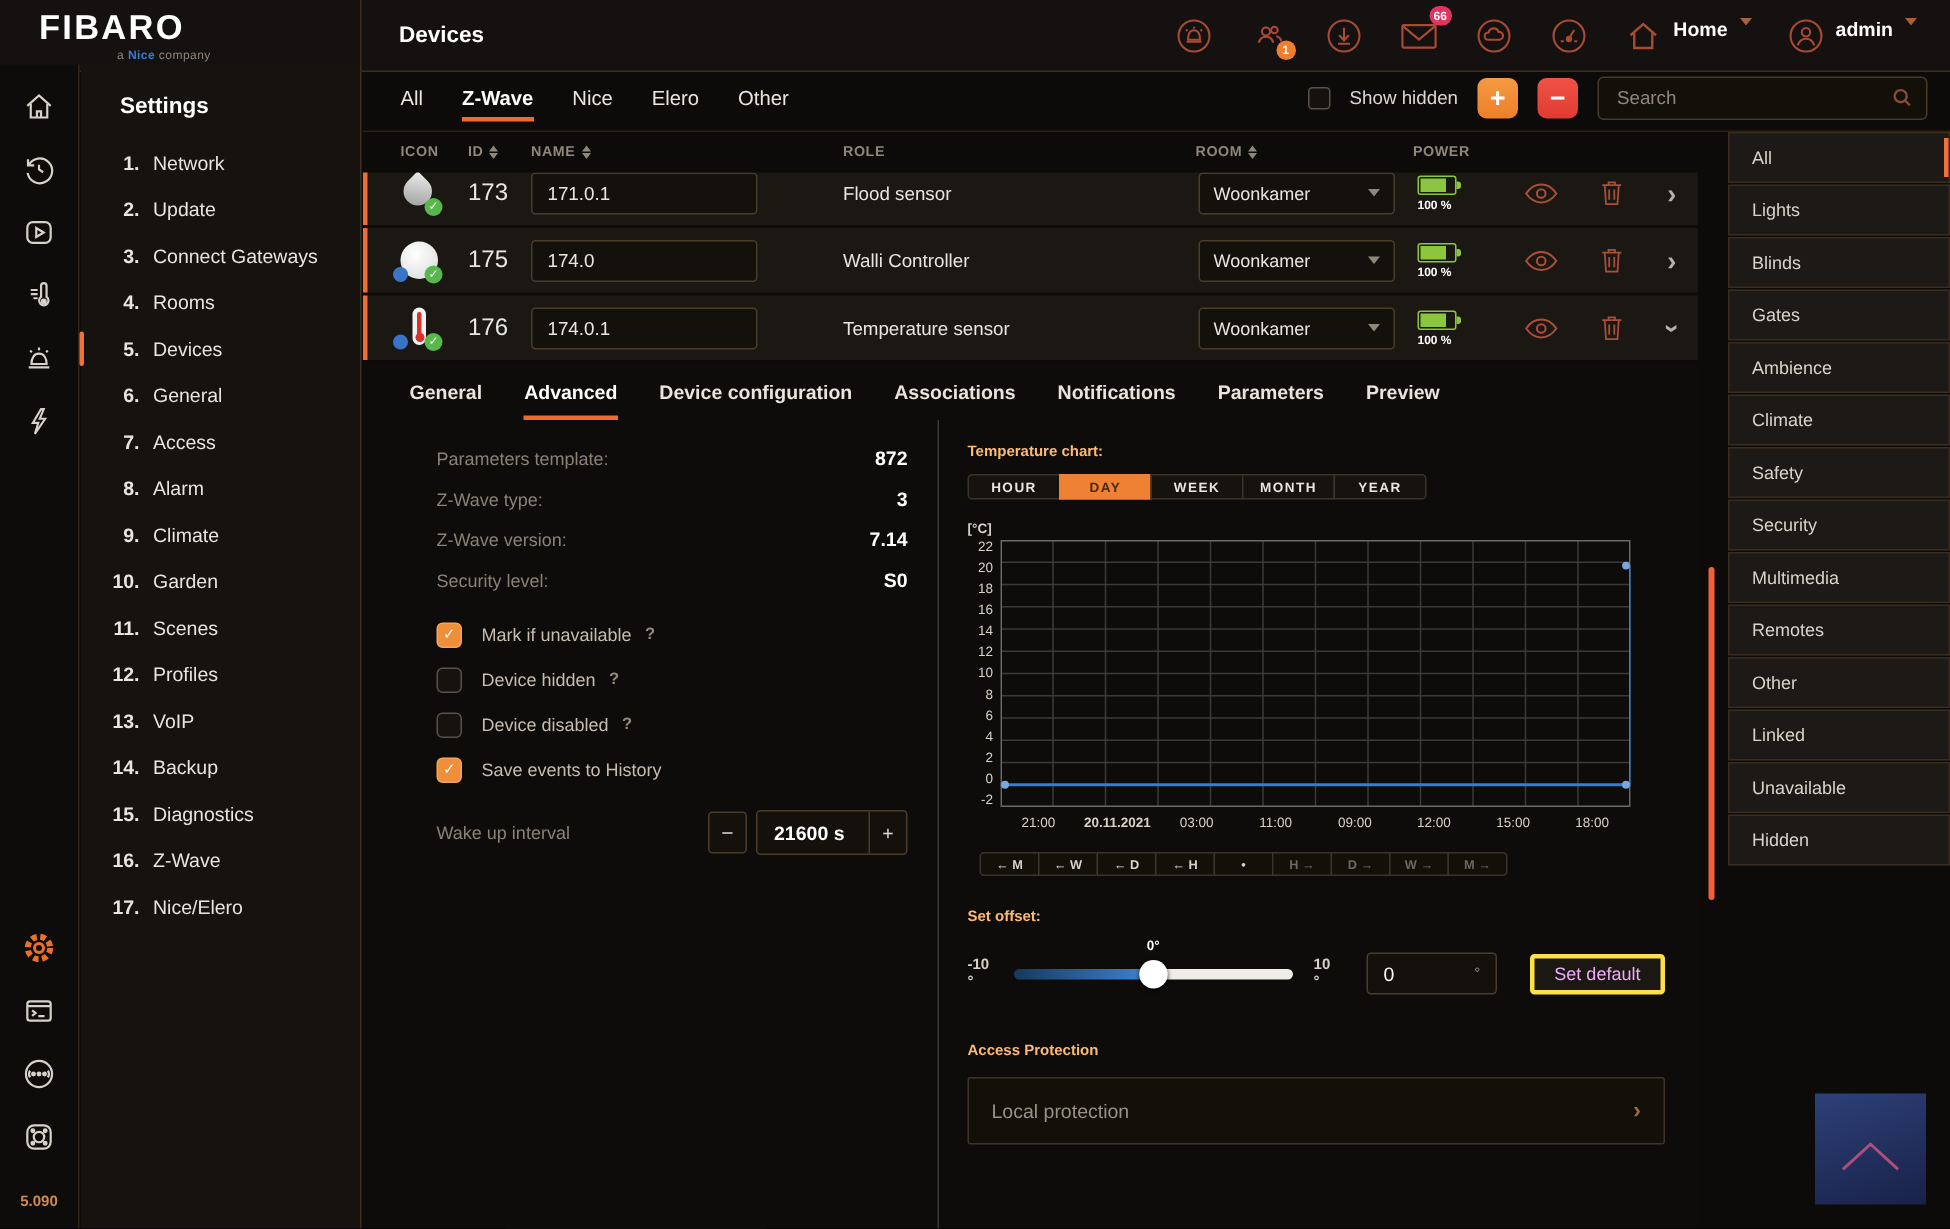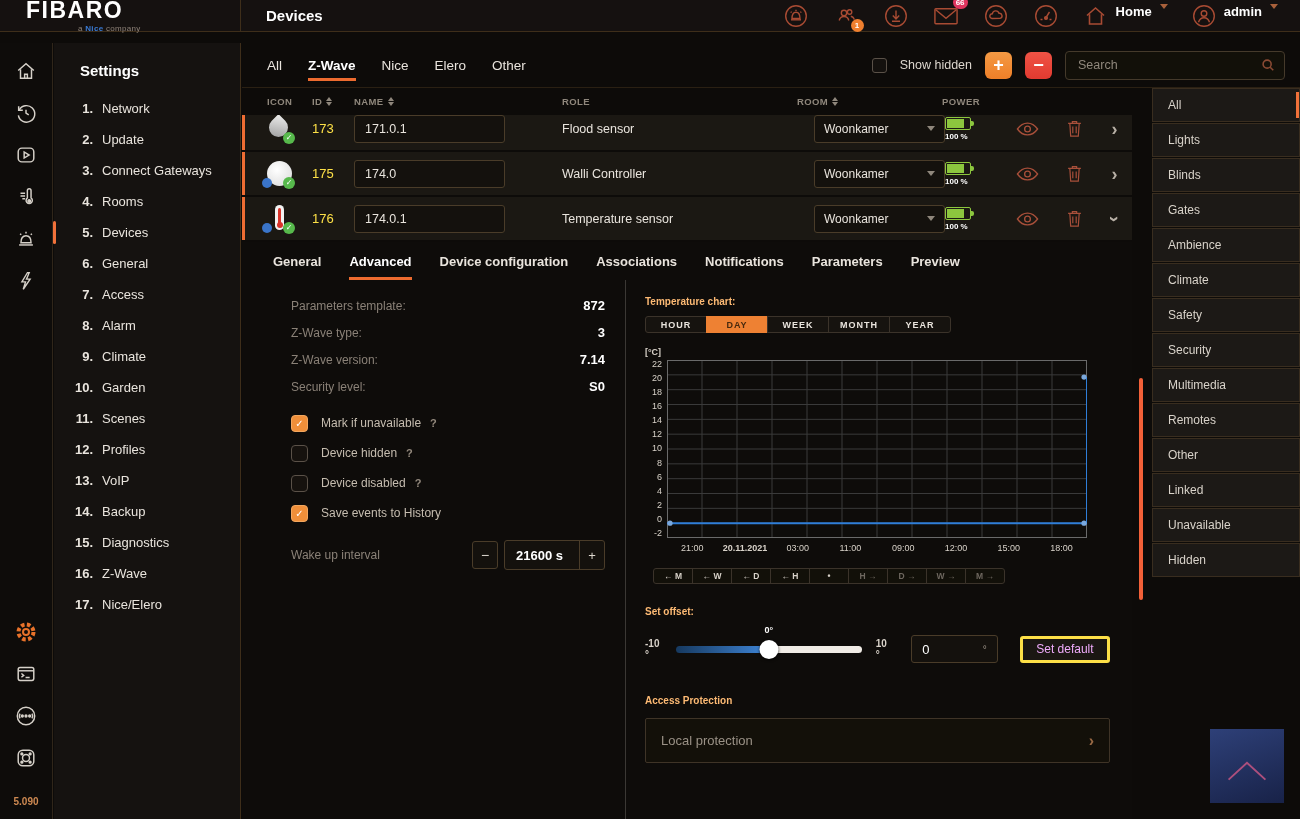--- a/index.html
+++ b/index.html
@@ -1,21 +1,21 @@
 <!DOCTYPE html>
 <html><head>
 <meta charset="utf-8">
 <style>
   * { margin:0; padding:0; box-sizing:border-box; }
   html,body { background:#000; }
   body { font-family:"Liberation Sans","DejaVu Sans",sans-serif; }
   #app { position:relative; width:1300px; height:819px; background:#0d0b09; overflow:hidden; color:#e9e4dd; }
 
   
-  .topbar { position:absolute; left:0; top:0; width:1300px; height:32px; background:#151110; border-bottom:1px solid #3e2e1a; display:flex; }
+  .topbar { position:absolute; left:0; top:0; width:1300px; height:48px; background:#151110; border-bottom:1px solid #3e2e1a; display:flex; }
   .logo-area { width:241px; border-right:1px solid #3e2e1a; display:flex; flex-direction:column; justify-content:center; padding-left:26px; }
   .brand { font-size:23px; font-weight:bold; color:#fff; letter-spacing:1.5px; line-height:1; }
   .tagline { font-size:8px; margin:2px 0 0 52px; color:#8f8379; letter-spacing:.3px; }
   .tagline .nice { color:#3a7bd5; font-weight:bold; }
   .topbar-main { flex:1; display:flex; align-items:center; padding:0 22px 0 25px; }
   .page-title { font-size:15px; font-weight:bold; color:#fff; }
   .topbar-icons { margin-left:auto; display:flex; align-items:center; gap:24px; }
   .tb-ic { position:relative; width:26px; height:26px; display:flex; align-items:center; justify-content:center; color:#a84b33; cursor:pointer; }
   .tb-ic svg { display:block; }
   .nbadge { position:absolute; background:#ef7f2e; color:#fff; font-size:8px; font-weight:bold; border-radius:8px; min-width:13px; height:13px; display:flex; align-items:center; justify-content:center; padding:0 3px; }
@@ -73,24 +73,24 @@
   .t-row.clip { margin-top:-8px; }
   .row-bar { width:3px; height:100%; background:#ef6d33; }
   .dev-icon { width:34px; height:34px; position:relative; margin-left:15px; }
   .drop { position:absolute; left:7px; top:6px; width:19px; height:19px; background:linear-gradient(145deg,#ececec,#9a9a9a); border-radius:0 50% 50% 50%; transform:rotate(45deg); }
   .circle-dev { position:absolute; left:5px; top:4px; width:25px; height:25px; border-radius:50%; background:radial-gradient(circle at 40% 35%,#ffffff,#d8d8d8); }
   .thermo { position:absolute; left:13px; top:3px; width:9px; height:25px; background:#f2f2f2; border-radius:5px; }
   .thermo::before { content:""; position:absolute; left:3px; top:3px; width:3px; height:16px; background:#d8332a; border-radius:2px; }
   .thermo::after { content:""; position:absolute; left:1.5px; bottom:2px; width:6px; height:6px; background:#d8332a; border-radius:50%; }
   .badge-check { position:absolute; right:1px; bottom:2px; width:12px; height:12px; border-radius:50%; background:#57b94c; color:#fff; font-size:8px; font-weight:bold; display:flex; align-items:center; justify-content:center; }
   .badge-blue { position:absolute; left:0; bottom:3px; width:10px; height:10px; border-radius:50%; background:#3a74c9; }
-  .id-cell { color:#fde047; font-size:13px; }
+  .id-cell { color:#e5e5e5; font-size:16px; }
   .name-input { width:151px; height:28px; margin-left:2px; background:#14110d; border:1px solid #4a3c29; border-radius:3px; color:#e9e4dd; font-size:12.5px; padding:0 10px; font-family:inherit; outline:none; }
   .role-cell { color:#e9e4dd; font-size:12.5px; padding-left:5px; }
-  .room-select { width:131px; height:28px; margin-left:22px; border:1px solid #4a3c29; border-radius:3px; background:#14110d; display:flex; align-items:center; padding:0 9px; cursor:pointer; }
+  .room-select { width:131px; height:28px; margin-left:7px; border:1px solid #4a3c29; border-radius:3px; background:#14110d; display:flex; align-items:center; padding:0 9px; cursor:pointer; }
   .room-label { flex:1; color:#e9e4dd; font-size:12px; }
   .caret.small { border-left-width:4px; border-right-width:4px; border-top:5px solid #8f877c; }
   .power-cell { display:flex; flex-direction:column; align-items:flex-start; padding-left:8px; }
   .batt { position:relative; width:26px; height:13px; border:1px solid #8cc63e; border-radius:2px; }
   .batt::before { content:""; position:absolute; left:1px; top:1px; bottom:1px; width:17px; background:#8cc63e; }
   .batt::after { content:""; position:absolute; right:-4px; top:3px; width:3px; height:5px; background:#8cc63e; border-radius:0 2px 2px 0; }
   .pct { font-size:8px; font-weight:bold; color:#fff; margin-top:2px; }
   .icon-btn { display:flex; justify-content:center; color:#a84f3a; cursor:pointer; }
   .chev { justify-self:center; color:#b8b0a6; font-size:18px; font-weight:bold; cursor:pointer; line-height:1; }
   .chev.down { transform:rotate(90deg); }

